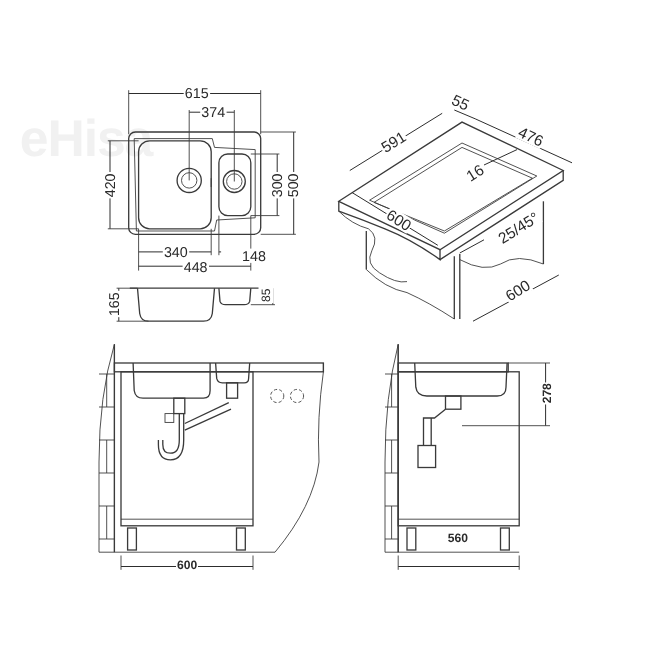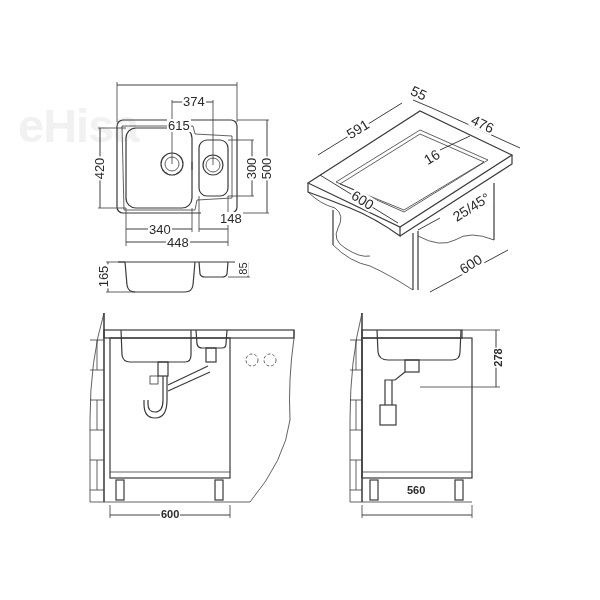--- a/index.html
+++ b/index.html
@@ -180,27 +180,27 @@
     <line x1="496" y1="330" x2="496" y2="387" class="dim"></line>
     <line x1="462" y1="330" x2="500" y2="330" class="thin"></line>
     <line x1="420" y1="387" x2="500" y2="387" class="thin"></line>
 
     <line x1="362" y1="515" x2="472" y2="515" class="dim"></line>
     <line x1="362" y1="505" x2="362" y2="518" class="thin"></line>
     <line x1="472" y1="505" x2="472" y2="518" class="thin"></line>
   </g>
 </svg>
 
-<span class="lbl" style="left:167px;top:78px;margin-top:41px;">615</span>
+<span class="lbl" style="left:167px;top:78px;">615</span>
 <span class="lbl" style="left:182px;top:95px;">374</span>
 <span class="lbl" style="left:88px;top:162px;transform:rotate(-90deg);">420</span>
 <span class="lbl" style="left:240px;top:162px;transform:rotate(-90deg);">300</span>
 <span class="lbl" style="left:255px;top:162px;transform:rotate(-90deg);">500</span>
 <span class="lbl" style="left:148px;top:223px;text-align:right;">340</span>
-<span class="lbl" style="left:201px;top:212px;padding-left:19px;">148</span>
+<span class="lbl" style="left:201px;top:226px;padding-left:19px;">148</span>
 <span class="lbl" style="left:166px;top:236px;">448</span>
 
 <span class="lbl" style="left:92px;top:270px;transform:rotate(-90deg);">165</span>
 <span class="lbl" style="left:236px;top:263px;transform:rotate(-90deg);font-size:11px;">85</span>
 
 <span class="lbl" style="left:345px;top:122px;transform:rotate(-32deg);font-size:14px;">591</span>
 <span class="lbl" style="left:410px;top:86px;transform:rotate(25deg);font-size:14px;">55</span>
 <span class="lbl" style="left:470px;top:117px;transform:rotate(25deg);font-size:14px;">476</span>
 <span class="lbl" style="left:423px;top:150px;transform:rotate(-32deg);font-size:14px;">16</span>
 <span class="lbl" style="left:350px;top:193px;transform:rotate(32deg);font-size:14px;">600</span>

